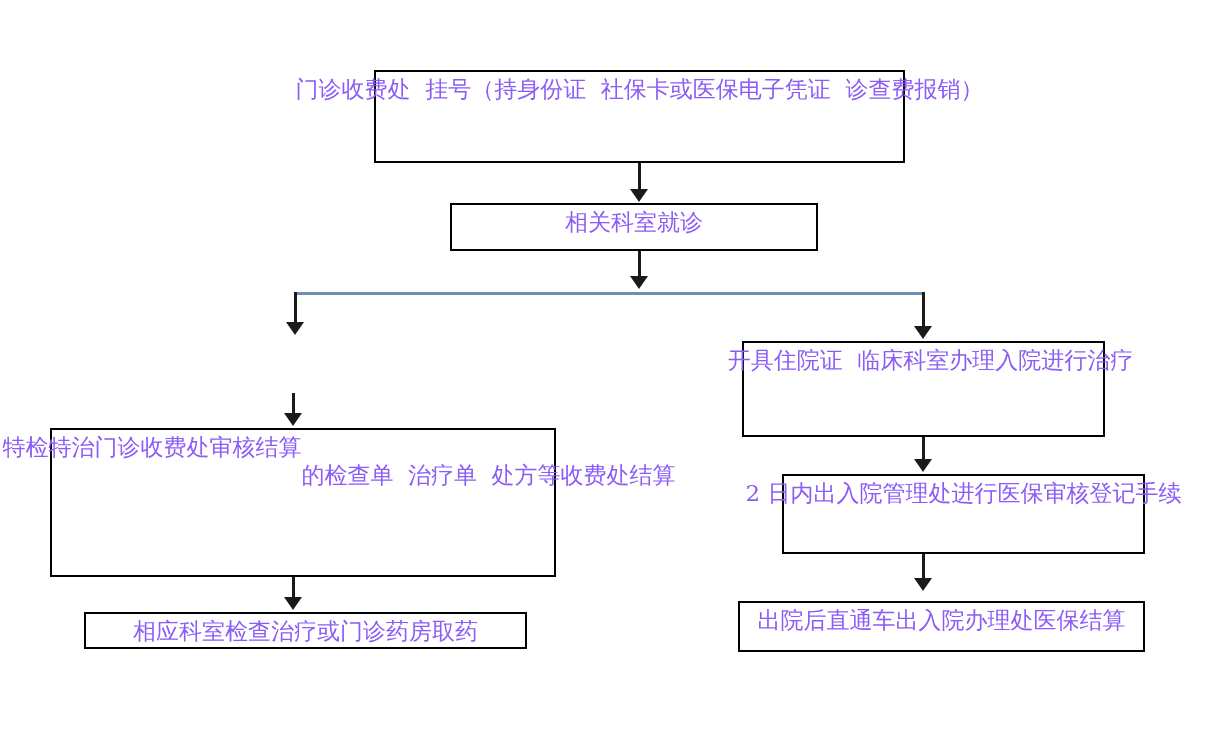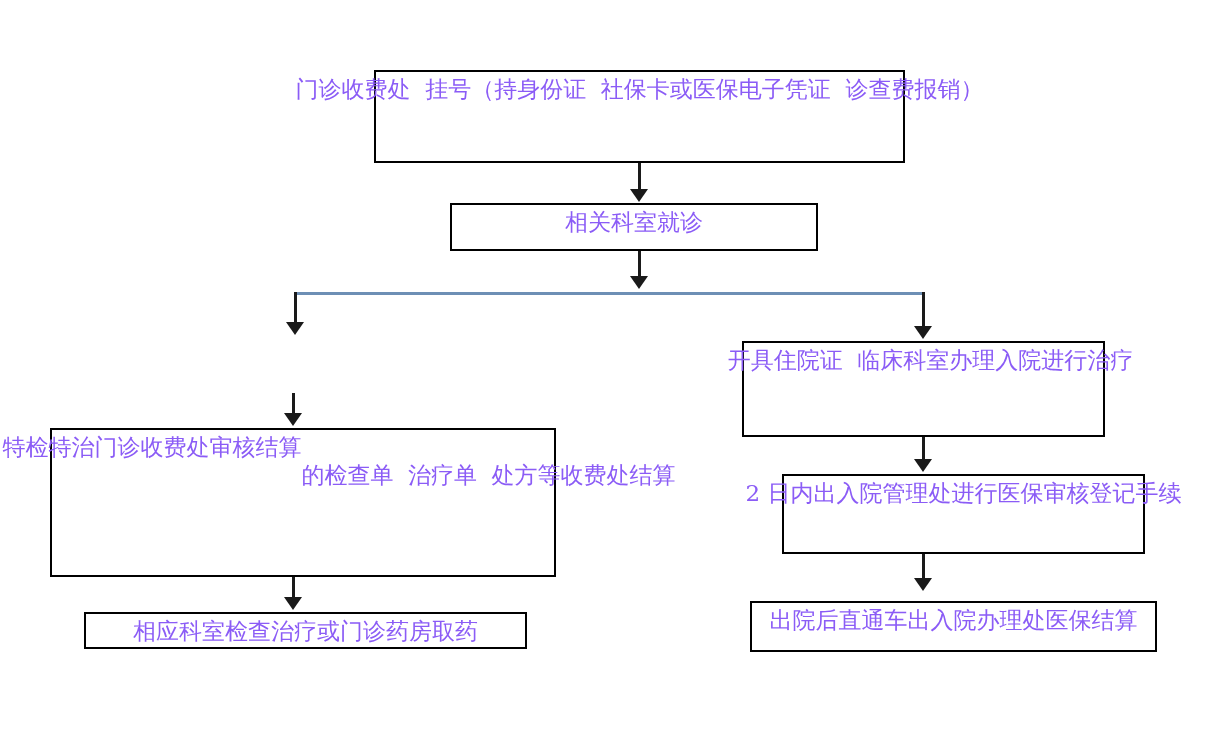--- a/index.html
+++ b/index.html
@@ -107,17 +107,17 @@
   <div class="arrowhead" style="left:914px; top:459px;"></div>
 
   <div class="node leftalign" style="left:742px; top:474px; width:363px; height:80px; padding:0 10px;margin-left:40px;">
     <span class="ln">2 日内出入院管理处进行医保审</span>
     <span class="ln">核登记手续</span>
   </div>
 
   <div class="vline" style="left:922px; top:554px; height:26px;"></div>
   <div class="arrowhead" style="left:914px; top:578px;"></div>
 
-  <div class="node center padded" style="left:738px; top:601px; width:407px; height:51px;margin-left:12px;">
+  <div class="node center padded" style="left:738px; top:601px; width:407px; height:51px;">
     <span class="ln">出院后直通车出入院办理处医保结算</span>
   </div>
 
 </div>
 
 </body></html>

